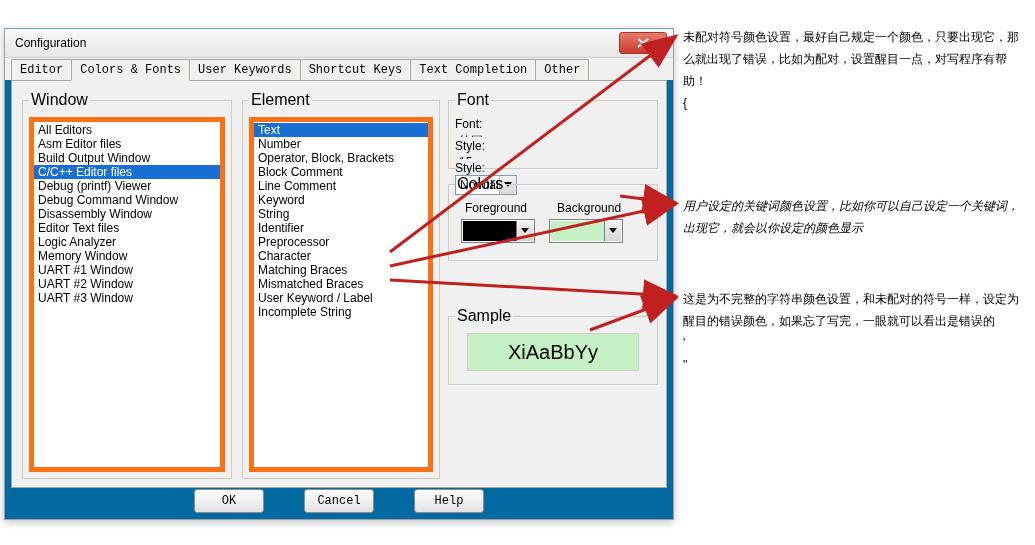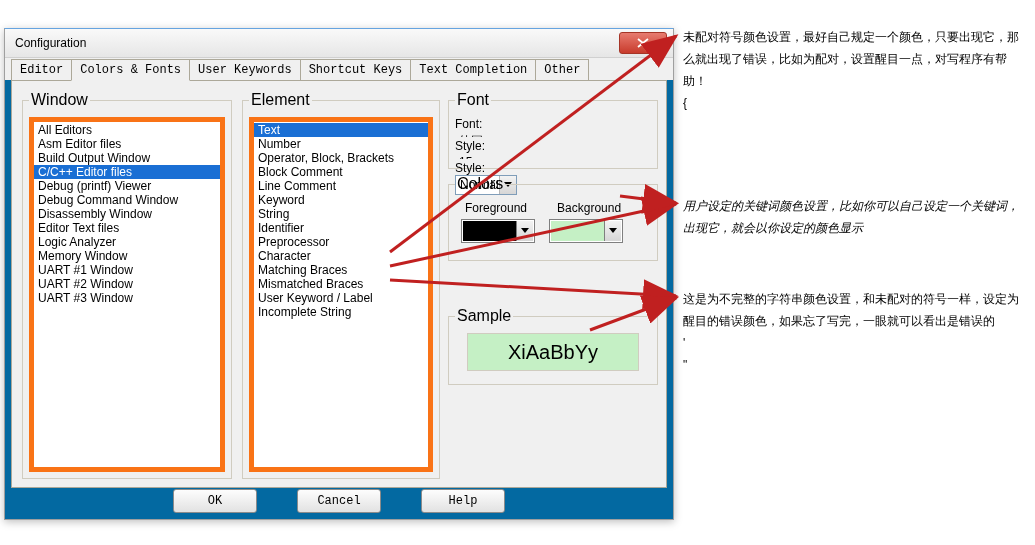--- a/index.html
+++ b/index.html
@@ -189,21 +189,21 @@
   .dlg-buttons {
     position: absolute;
     bottom: 6px;
     left: 0;
     width: 100%;
     display: flex;
     justify-content: center;
     gap: 40px;
   }
   .dlg-buttons button {
-    width: 84px;
+    width: 70px;
     height: 24px;
     font-family: "Courier New", monospace;
     font-size: 12px;
     background: linear-gradient(#fdfdfd,#e2e2e2);
     border: 1px solid #8b8b8b;
     border-radius: 3px;
     cursor: pointer;
   }
   .annotation {
     position: absolute;

